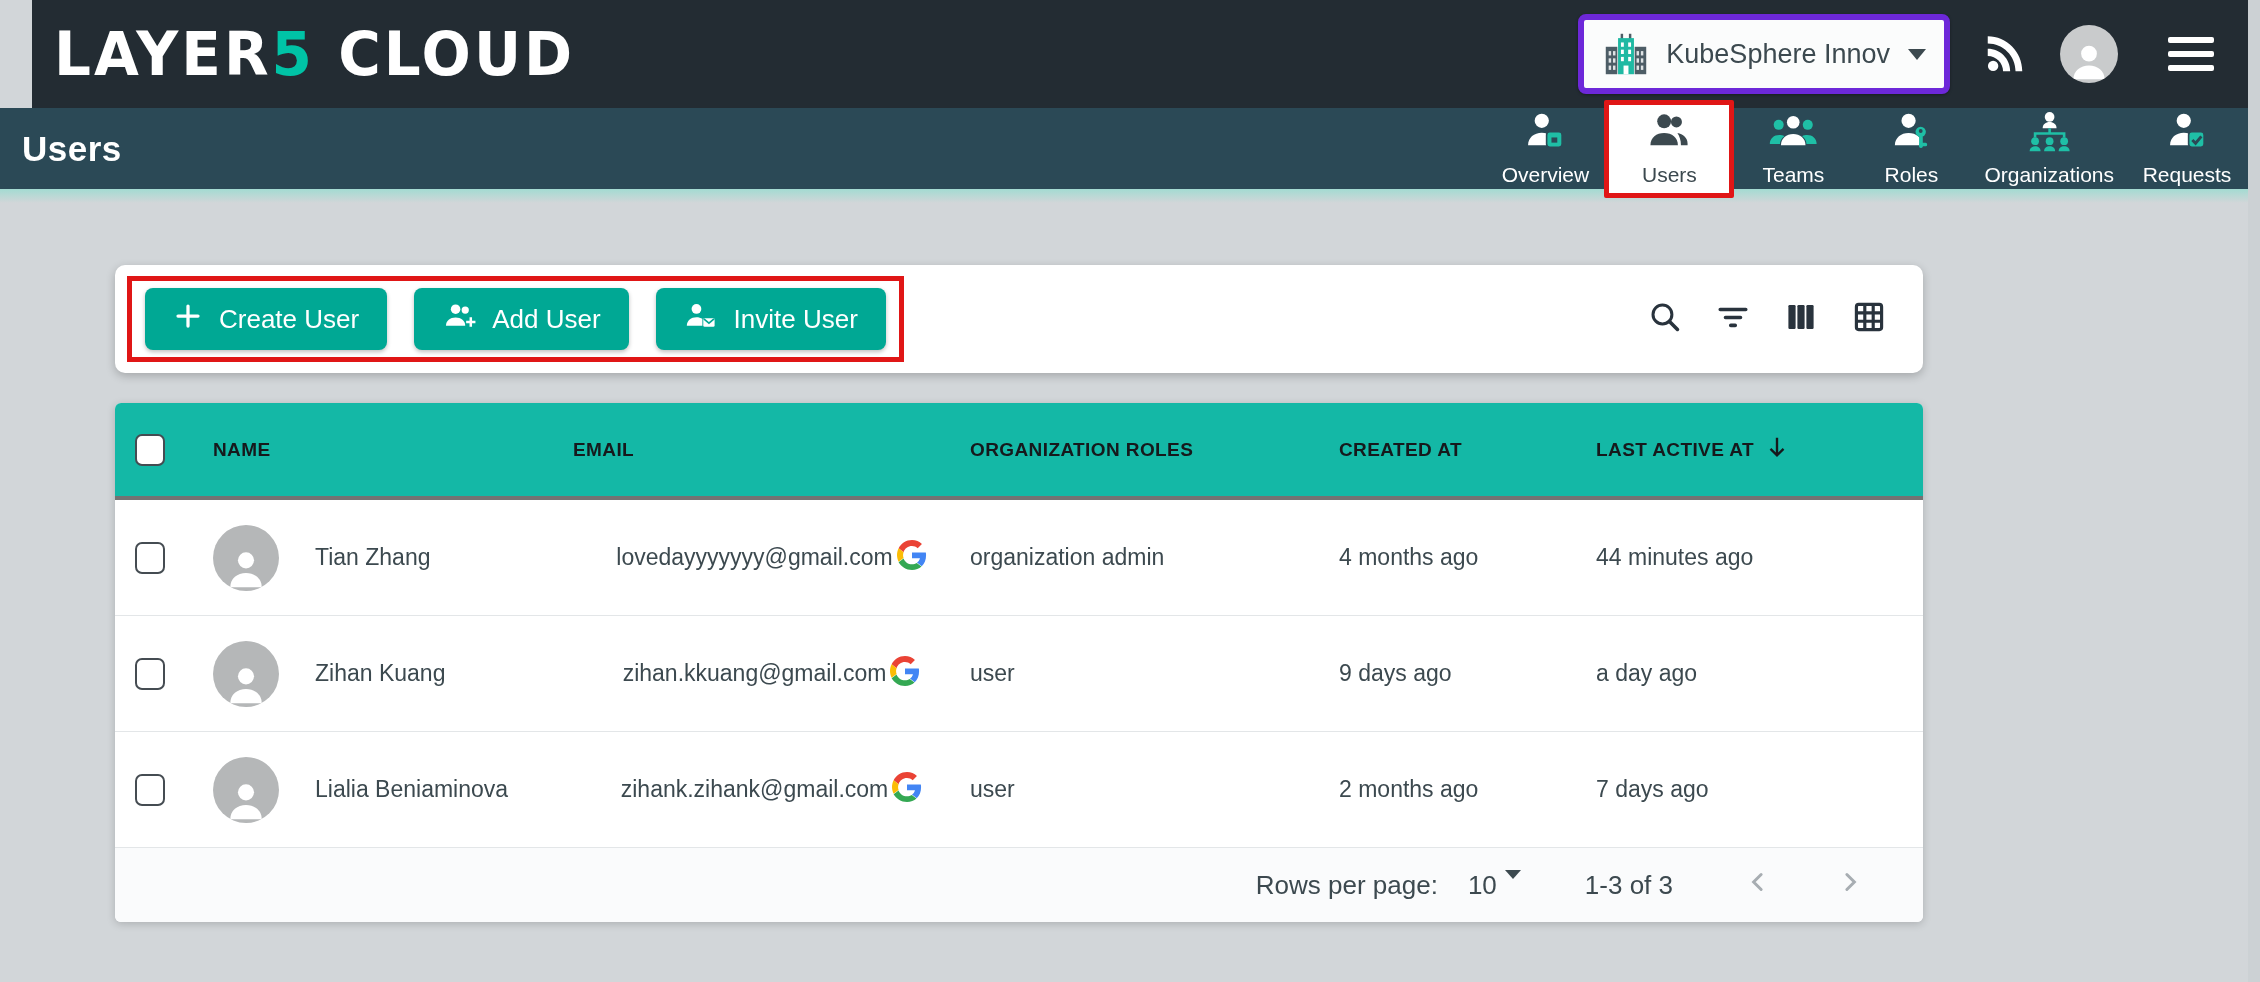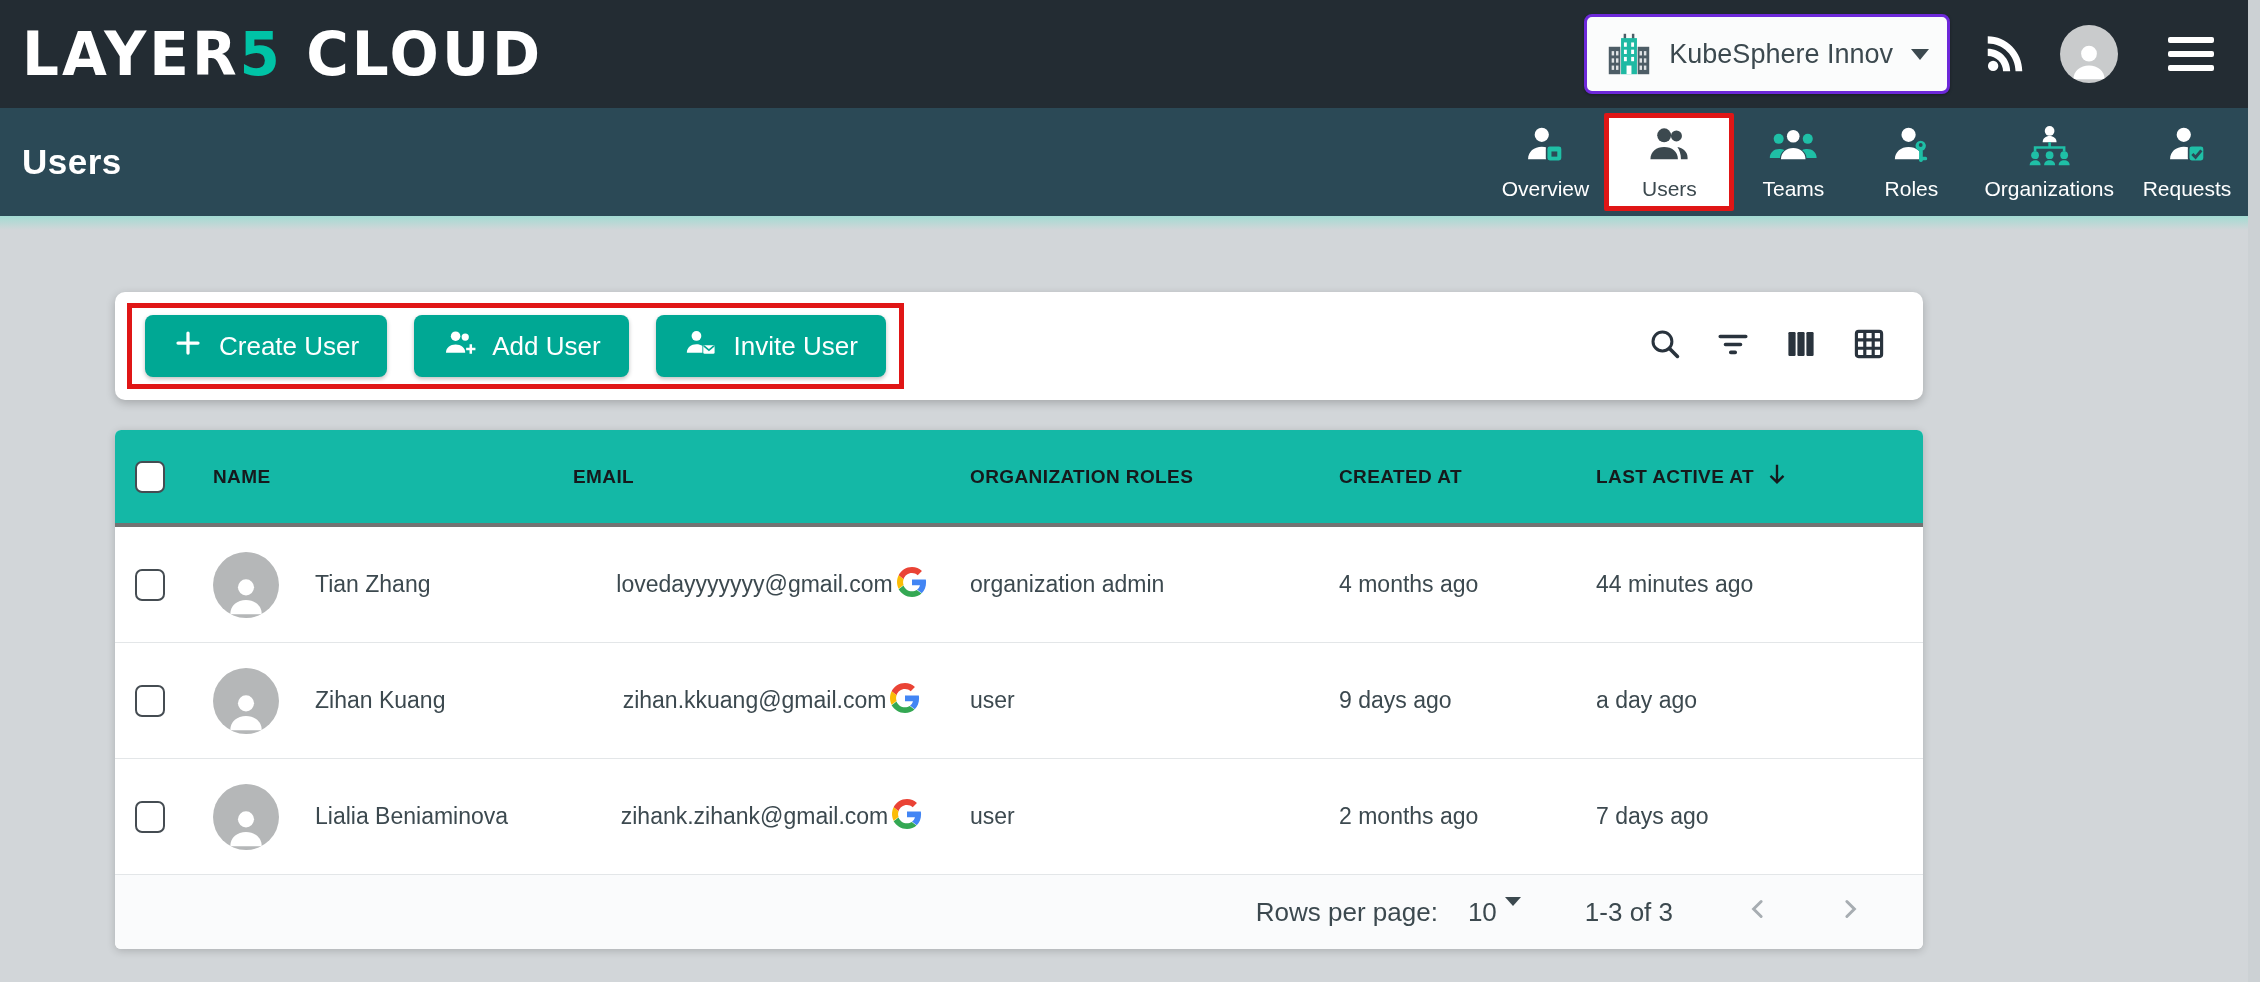--- a/index.html
+++ b/index.html
@@ -5,44 +5,44 @@
   * { margin:0; padding:0; box-sizing:border-box; }
   html,body { width:2260px; height:982px; overflow:hidden; }
   body {
     font-family:"Liberation Sans","DejaVu Sans",sans-serif;
     background:#d2d6d9; color:#3c494f; position:relative;
   }
 
   
   .app-header {
     height:108px; background:#232c33; display:flex; align-items:center;
-    justify-content:space-between; padding:0 46px 0 22px;
+    justify-content:space-between; padding:0 46px 0 22px;margin-left:32px;
   }
   .logo { font-size:58px; font-weight:800; letter-spacing:3px; color:#ffffff;
           font-family:"DejaVu Sans","Liberation Sans",sans-serif; white-space:nowrap;
           transform:scaleY(1.05); cursor:pointer; }
   .logo .five { color:#00c3a6; }
   .header-right { display:flex; align-items:center; gap:32px; }
   .org-switcher {
     background:#fbfcfc; border-radius:8px; height:80px; padding:0 18px 0 16px;
     display:flex; align-items:center; gap:14px; cursor:pointer;
-    box-shadow:0 1px 3px rgba(0,0,0,.35); border:3px solid #6d28d9;
+    box-shadow:0 1px 3px rgba(0,0,0,.35); border:6px solid #6d28d9;
   }
   .org-switcher .org-label { font-size:27px; color:#3c494f; white-space:nowrap; }
   .caret { width:0; height:0; border-left:9px solid transparent; border-right:9px solid transparent;
            border-top:11px solid #3c494f; margin-left:4px; }
   .icon-btn { display:flex; align-items:center; justify-content:center; cursor:pointer; }
   .avatar-circle { width:58px; height:58px; border-radius:50%; background:#c9cbcc;
                    display:flex; align-items:flex-end; justify-content:center; overflow:hidden; }
   .hamburger { display:flex; flex-direction:column; gap:8px; margin-left:18px; }
   .hamburger span { display:block; width:46px; height:6px; background:#fff; border-radius:2px; }
 
   
   .navbar {
-    height:108px; background:#2b4956; display:flex; align-items:center;
+    height:81px; background:#2b4956; display:flex; align-items:center;
     padding:0 14px 0 22px;
   }
   .page-title { color:#fff; font-size:35px; font-weight:600; letter-spacing:.5px; }
   .nav-items { margin-left:auto; display:flex; align-items:center; }
   .nav-item {
     min-width:118px; padding:0 14px; height:98px; display:flex; flex-direction:column;
     align-items:center; justify-content:center; cursor:pointer;
   }
   .nav-item .nav-label { font-size:21px; color:#fff; margin-top:7px; white-space:nowrap; }
   .nav-item svg { height:42px; }

